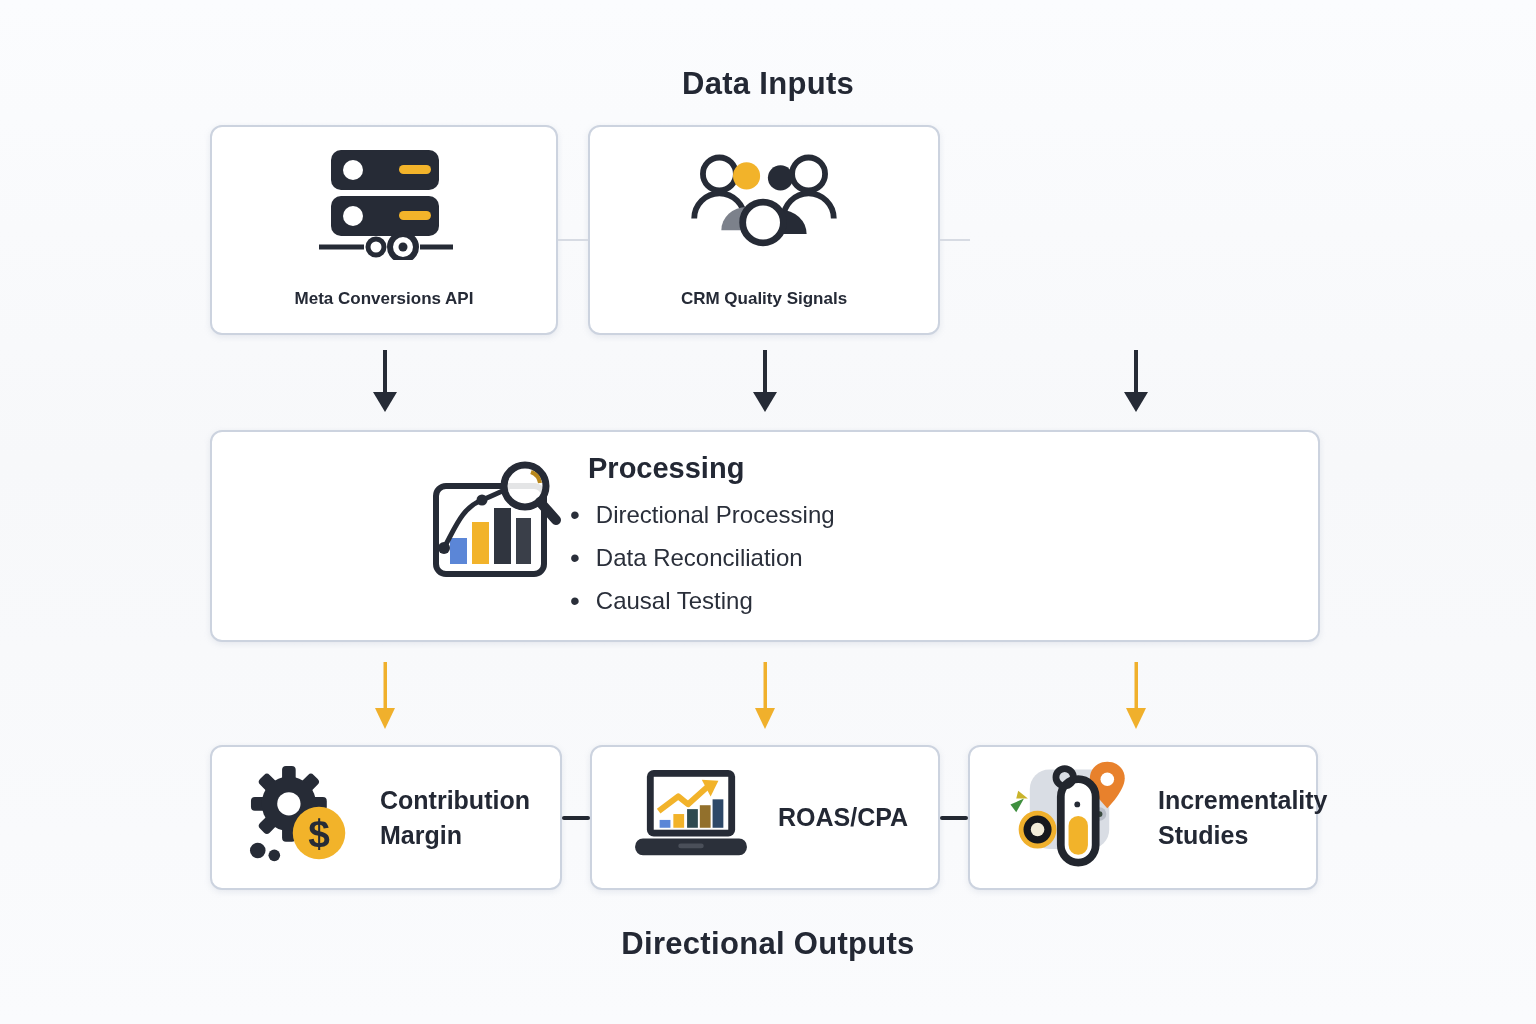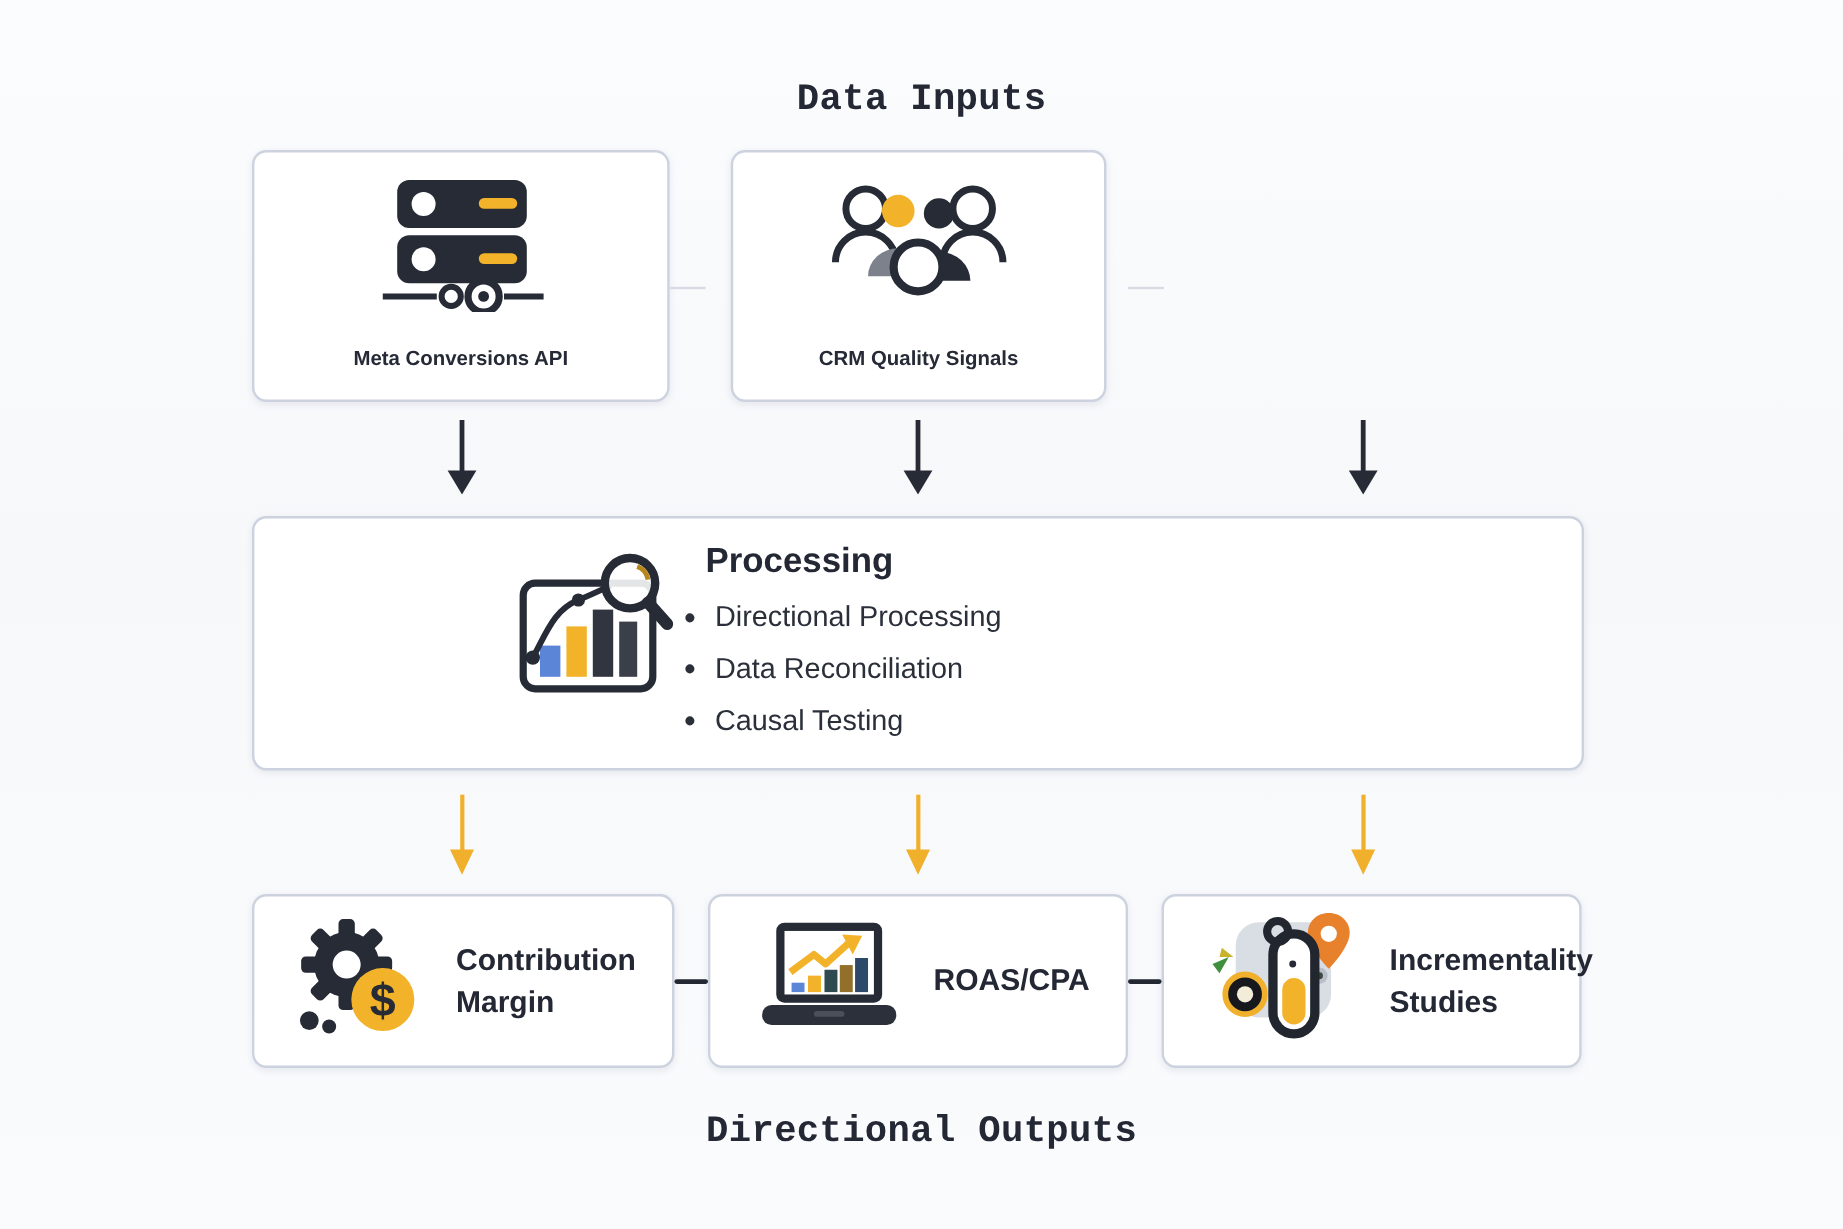--- a/index.html
+++ b/index.html
@@ -2,34 +2,34 @@
 <html><head>
 <meta charset="utf-8">
 <style>
   html,body { margin:0; padding:0; background:#f9fafc; }
   .canvas {
     position:relative; width:1536px; height:1024px; overflow:hidden;
     background:linear-gradient(180deg,#fbfcfe 0%,#f7f8fa 45%,#fafbfd 100%);
     font-family:"Liberation Sans",sans-serif; color:#252a36;
   }
   .sec-title { position:absolute; left:0; width:100%; text-align:center;
-    font-weight:700; font-size:31px; letter-spacing:.3px; color:#232834;font-family:Liberation Mono, monospace; }
+    font-weight:700; font-size:31px; letter-spacing:.3px; color:#232834; }
   #title-top { top:66px; }
   #title-bottom { top:926px; }
 
   .card { position:absolute; background:#ffffff; border:2px solid #ccd3df;
     border-radius:12px; box-shadow:0 2px 6px rgba(145,155,175,.18); box-sizing:border-box; }
 
   .input-card { top:125px; height:210px; }
   .input-card .icon-wrap { position:absolute; top:14px; left:0; right:0; height:126px;
     display:flex; align-items:center; justify-content:center; }
   .input-label { position:absolute; bottom:24px; left:0; right:0; text-align:center;
     font-size:17px; font-weight:700; }
   #input-0 { left:210px; width:348px; }
-  #input-1 { left:609px; width:313px; }
+  #input-1 { left:588px; width:352px; }
   #input-2 { left:970px; width:350px; }
 
   .h-conn-light { position:absolute; height:2px; background:#d7dbe3; }
   #conn-in-0 { left:558px; top:239px; width:30px; }
   #conn-in-1 { left:940px; top:239px; width:30px; }
   .h-conn-dark { position:absolute; height:4px; background:#232832; border-radius:2px; }
   #conn-out-0 { left:562px; top:816px; width:28px; }
   #conn-out-1 { left:940px; top:816px; width:28px; }
 
   .arrow { position:absolute; }

